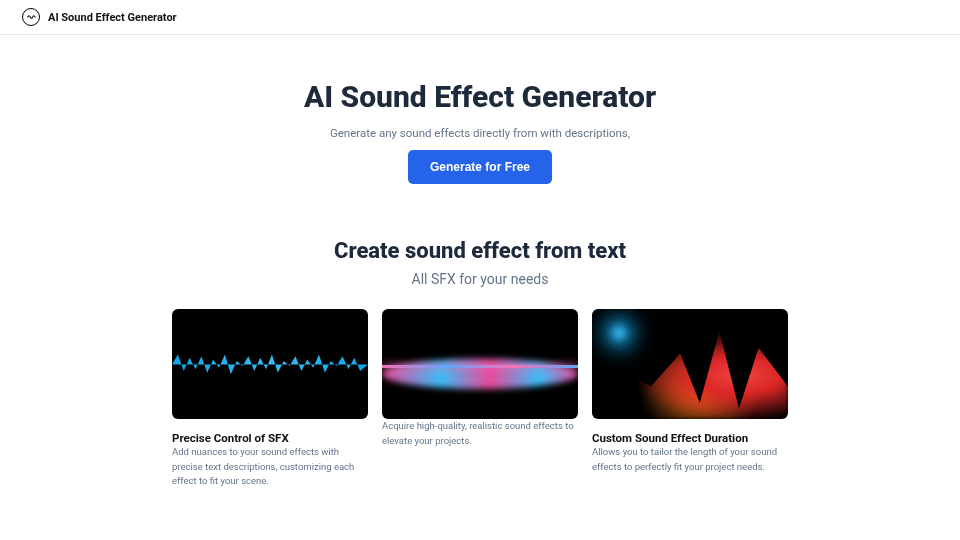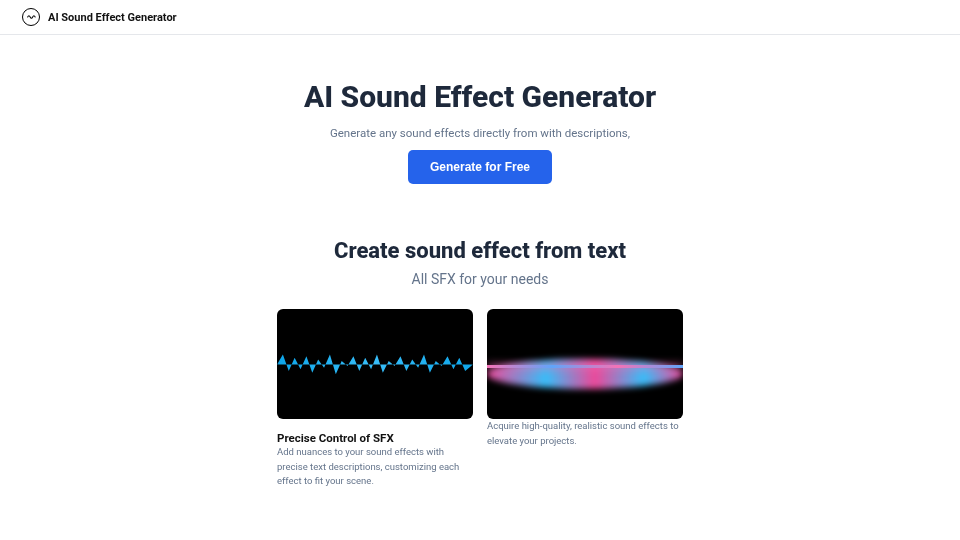--- a/index.html
+++ b/index.html
@@ -53,14 +53,19 @@
   <div class="cards">
     <div class="card">
       <div class="img wave-blue"></div>
       <h3>Precise Control of SFX</h3>
       <p>Add nuances to your sound effects with precise text descriptions, customizing each effect to fit your scene.</p>
     </div>
     <div class="card">
       <div class="img wave-neon"></div>
       <p>Acquire high-quality, realistic sound effects to elevate your projects.</p>
     </div>
+    <div class="card">
+      <div class="img wave-red"></div>
+      <h3>Custom Sound Effect Duration</h3>
+      <p>Allows you to tailor the length of your sound effects to perfectly fit your project needs.</p>
+    </div>
   </div>
 </div>
 
 </body></html>

